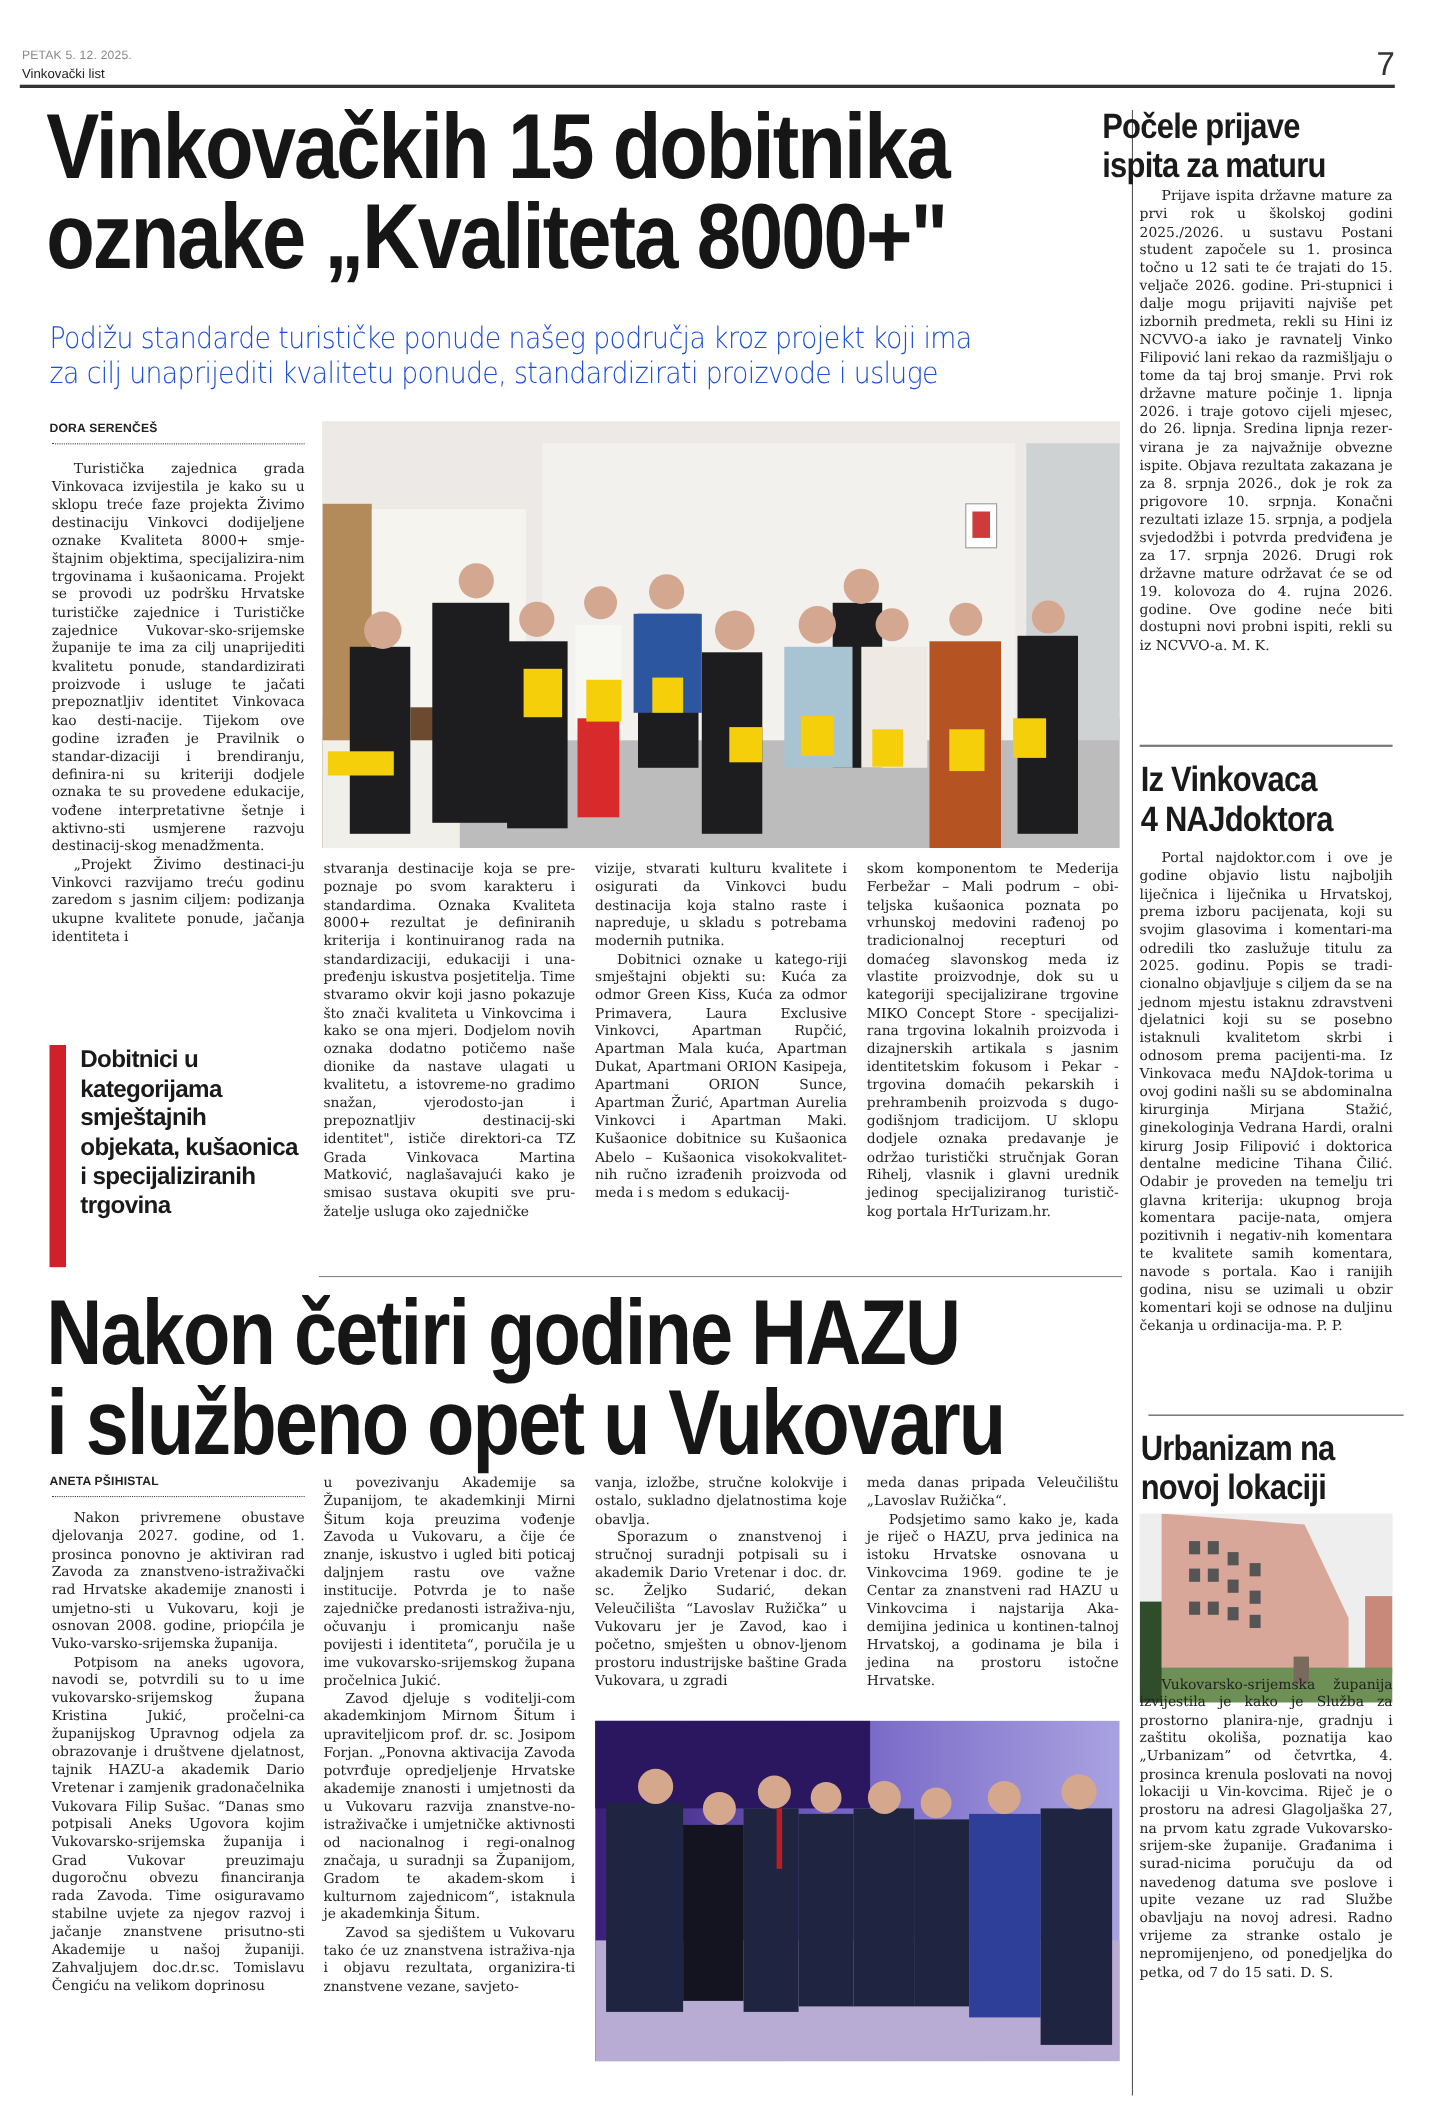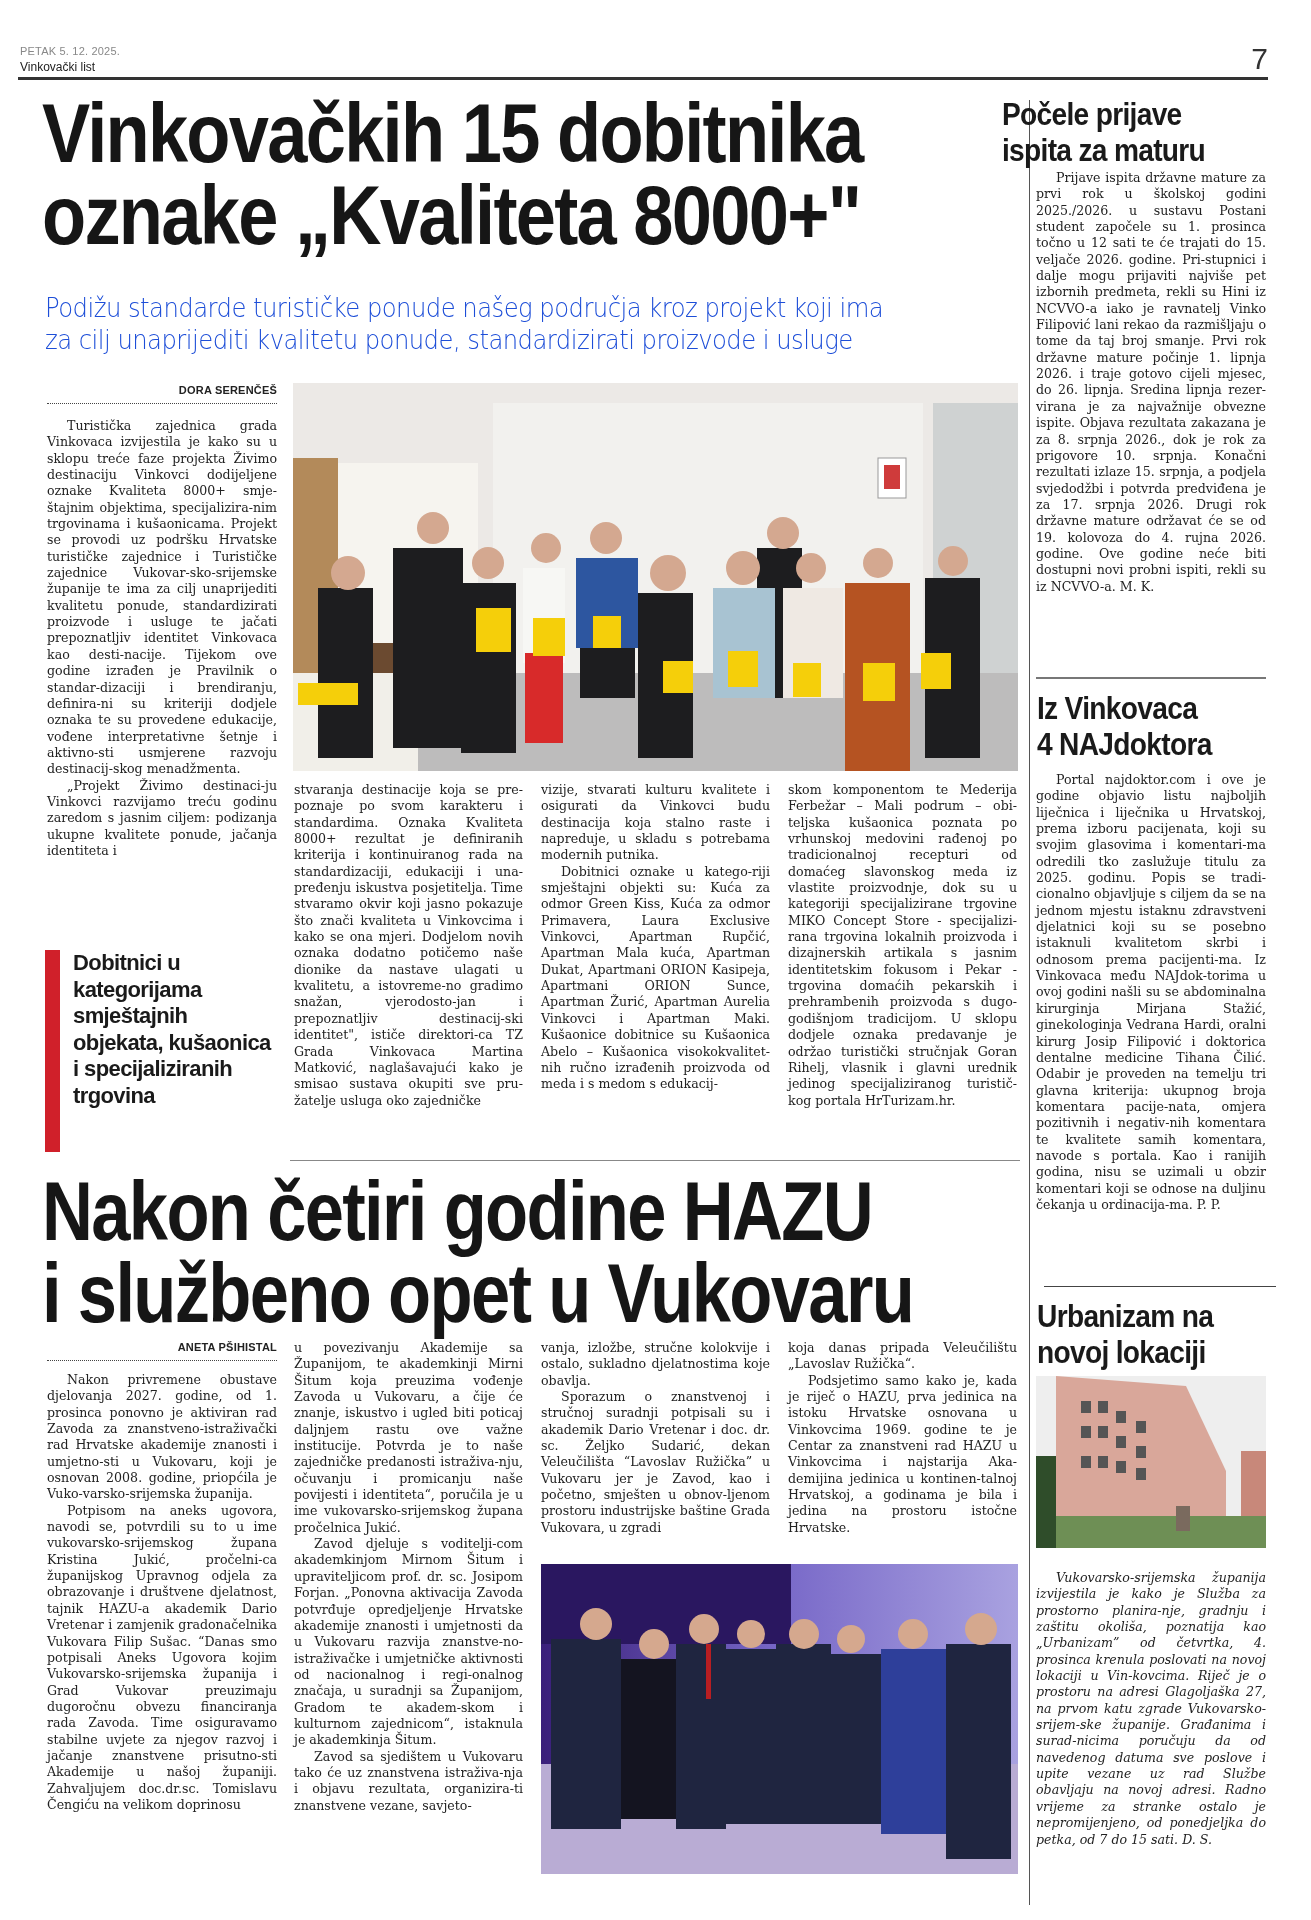--- a/index.html
+++ b/index.html
@@ -8,21 +8,21 @@
 
   
   .hdr-date { position:absolute; left:20px; top:45px; font-family:"Liberation Sans", sans-serif; font-size:11px; color:#888; letter-spacing:0.2px; }
   .hdr-paper { position:absolute; left:20px; top:60px; font-family:"Liberation Sans", sans-serif; font-size:12px; color:#222; }
   .hdr-pagenum { position:absolute; right:43px; top:42px; font-family:"Liberation Sans", sans-serif; font-size:30px; color:#333; font-weight:300; }
   .hdr-rule { position:absolute; left:18px; top:77px; width:1250px; height:3px; background:#333; }
 
   
   .headline { position:absolute; font-family:"Liberation Sans", "DejaVu Sans", sans-serif; font-weight:700; color:#161616; letter-spacing:-2px; line-height:0.98; transform-origin:left top; }
   .deck { position:absolute; font-family:"DejaVu Sans", sans-serif; color:#1d4ed8; font-weight:300; line-height:1.2; }
-  .byline { position:absolute; font-family:"Liberation Sans", sans-serif; font-weight:700; font-size:11px; color:#222; text-align:right; letter-spacing:0.2px; }
+  .byline { position:absolute; font-family:"Liberation Sans", sans-serif; font-weight:700; font-size:11px; color:#222; text-align:left; letter-spacing:0.2px; }
   .dotrule { position:absolute; height:0; border-top:1px dotted #444; }
 
   .col { position:absolute; font-family:"DejaVu Serif", serif; font-size:12.6px; line-height:16.35px; text-align:justify; color:#222; hyphens:manual; }
   .col p { margin:0; text-indent:20px; }
   .col p.noindent { text-indent:0; }
 
   .vrule { position:absolute; width:1px; background:#555; }
   .hrule { position:absolute; height:2px; background:#777; }
 
   
@@ -156,21 +156,21 @@
     <div class="col" style="left:294px; top:1340px; width:229px;">
       <p class="noindent">u povezivanju Akademije sa Županijom, te akademkinji Mirni Šitum koja preuzima vođenje Zavoda u Vukovaru, a čije će znanje, iskustvo i ugled biti poticaj daljnjem rastu ove važne institucije. Potvrda je to naše zajedničke predanosti istraživa-nju, očuvanju i promicanju naše povijesti i identiteta“, poručila je u ime vukovarsko-srijemskog župana pročelnica Jukić.</p>
       <p>Zavod djeluje s voditelji-com akademkinjom Mirnom Šitum i upraviteljicom prof. dr. sc. Josipom Forjan. „Ponovna aktivacija Zavoda potvrđuje opredjeljenje Hrvatske akademije znanosti i umjetnosti da u Vukovaru razvija znanstve-no-istraživačke i umjetničke aktivnosti od nacionalnog i regi-onalnog značaja, u suradnji sa Županijom, Gradom te akadem-skom i kulturnom zajednicom“, istaknula je akademkinja Šitum.</p>
       <p>Zavod sa sjedištem u Vukovaru tako će uz znanstvena istraživa-nja i objavu rezultata, organizira-ti znanstvene vezane, savjeto-</p>
     </div>
     <div class="col" style="left:541px; top:1340px; width:229px;">
       <p class="noindent">vanja, izložbe, stručne kolokvije i ostalo, sukladno djelatnostima koje obavlja.</p>
       <p>Sporazum o znanstvenoj i stručnoj suradnji potpisali su i akademik Dario Vretenar i doc. dr. sc. Željko Sudarić, dekan Veleučilišta “Lavoslav Ružička” u Vukovaru jer je Zavod, kao i početno, smješten u obnov-ljenom prostoru industrijske baštine Grada Vukovara, u zgradi</p>
     </div>
     <div class="col" style="left:788px; top:1340px; width:229px;">
-      <p class="noindent">koja danas pripada Veleučilištu „Lavoslav Ružička“.</p>
+      <p class="noindent">meda danas pripada Veleučilištu „Lavoslav Ružička“.</p>
       <p>Podsjetimo samo kako je, kada je riječ o HAZU, prva jedinica na istoku Hrvatske osnovana u Vinkovcima 1969. godine te je Centar za znanstveni rad HAZU u Vinkovcima i najstarija Aka-demijina jedinica u kontinen-talnoj Hrvatskoj, a godinama je bila i jedina na prostoru istočne Hrvatske.</p>
     </div>
 
     <div class="photo" style="left:541px; top:1564px; width:477px; height:310px;">
       <svg width="477" height="310" viewBox="0 0 477 310">
         <defs>
           <linearGradient id="bg2" x1="0" y1="0" x2="1" y2="0">
             <stop offset="0" stop-color="#3a1f7a"></stop>
             <stop offset="0.5" stop-color="#7868c8"></stop>
             <stop offset="1" stop-color="#a9a2e0"></stop>
@@ -246,17 +246,17 @@
             <rect x="62" y="80" width="10" height="12"></rect>
           <rect x="80" y="85" width="10" height="12"></rect>
             <rect x="100" y="92" width="10" height="12"></rect>
         </g>
         <rect x="0" y="140" width="230" height="32" fill="#6e8f55"></rect>
         <rect x="0" y="80" width="20" height="92" fill="#2f4d2a"></rect>
         <rect x="140" y="130" width="14" height="25" fill="#7a6a5e"></rect>
       </svg>
     </div>
 
-    <div class="col" style="left:1036px; top:1570px; width:230px;font-style:italic;">
+    <div class="col" style="left:1036px; top:1523px; width:230px;">
       <p>Vukovarsko-srijemska županija izvijestila je kako je Služba za prostorno planira-nje, gradnju i zaštitu okoliša, poznatija kao „Urbanizam” od četvrtka, 4. prosinca krenula poslovati na novoj lokaciji u Vin-kovcima. Riječ je o prostoru na adresi Glagoljaška 27, na prvom katu zgrade Vukovarsko-srijem-ske županije. Građanima i surad-nicima poručuju da od navedenog datuma sve poslove i upite vezane uz rad Službe obavljaju na novoj adresi. Radno vrijeme za stranke ostalo je nepromijenjeno, od ponedjeljka do petka, od 7 do 15 sati. D. S.</p>
     </div>
   </div>
 </div>
 
 </body></html>

